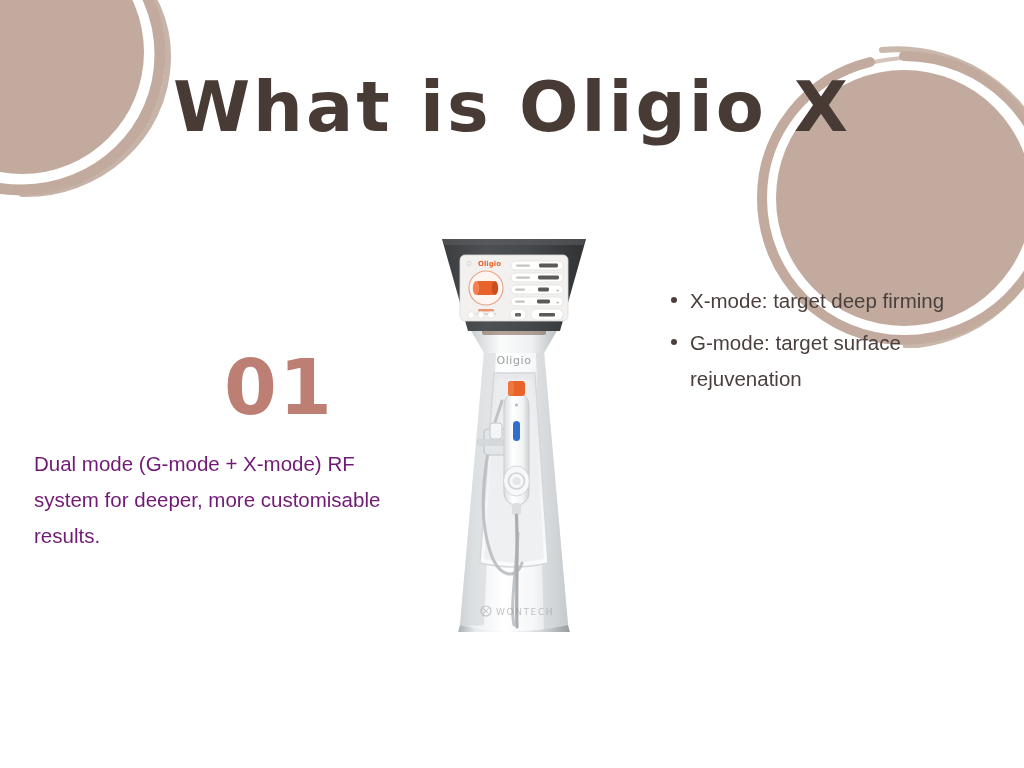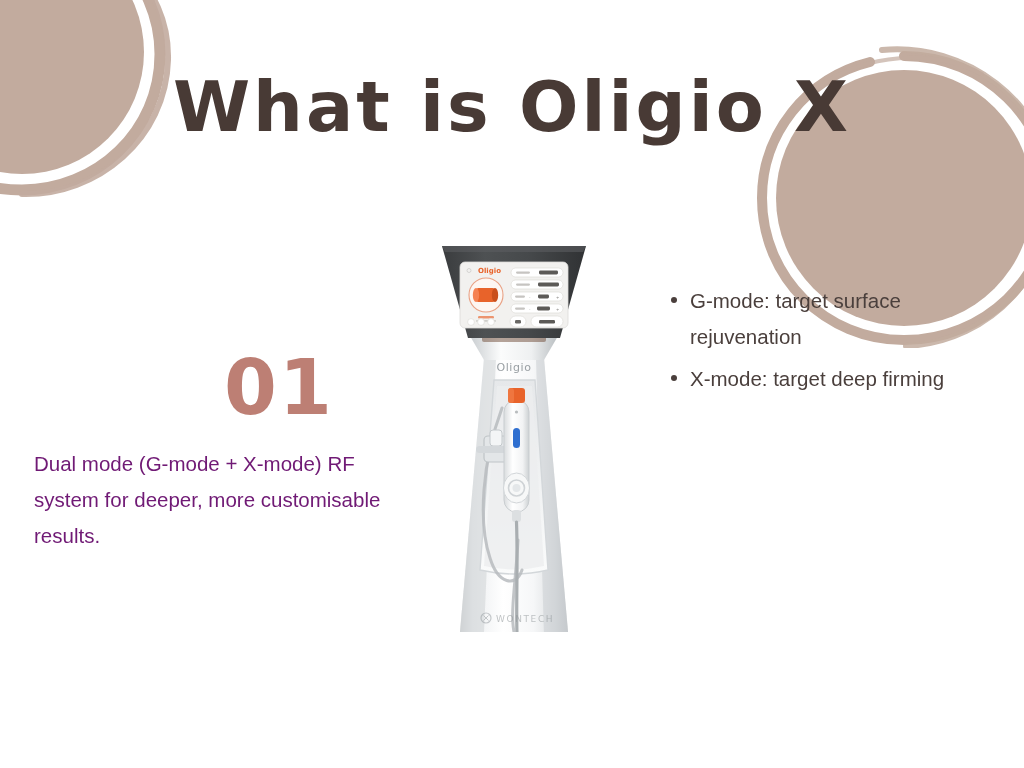--- a/index.html
+++ b/index.html
@@ -130,21 +130,21 @@
     width: 383px;
     height: 63px;
     background: #d8cabf;
     z-index: 1;
   }
 
   
   #device {
     position: absolute;
     left: 398px;
-    top: 240px;
+    top: 233px;
     width: 232px;
     height: 478px;
     z-index: 4;
   }
 </style>
 </head>
 <body>
 
 <div class="slide">
 
@@ -346,22 +346,22 @@
 
   <div class="block" id="block-01">
     <div class="block-num">01</div>
     <div class="body-text">Dual mode (G-mode + X-mode) RF system for deeper, more customisable results.</div>
   </div>
 
   <div class="block" id="block-02">
     <ul class="bullets">
       <li>
         <span class="dot"></span>
-        <span>G-mode: target surface rejuvenation</span>
+        <span>X-mode: target deep firming</span>
       </li>
       <li>
         <span class="dot"></span>
-        <span>X-mode: target deep firming</span>
+        <span>G-mode: target surface rejuvenation</span>
       </li>
     </ul>
   </div>
 
 </div>
 
 </body></html>

